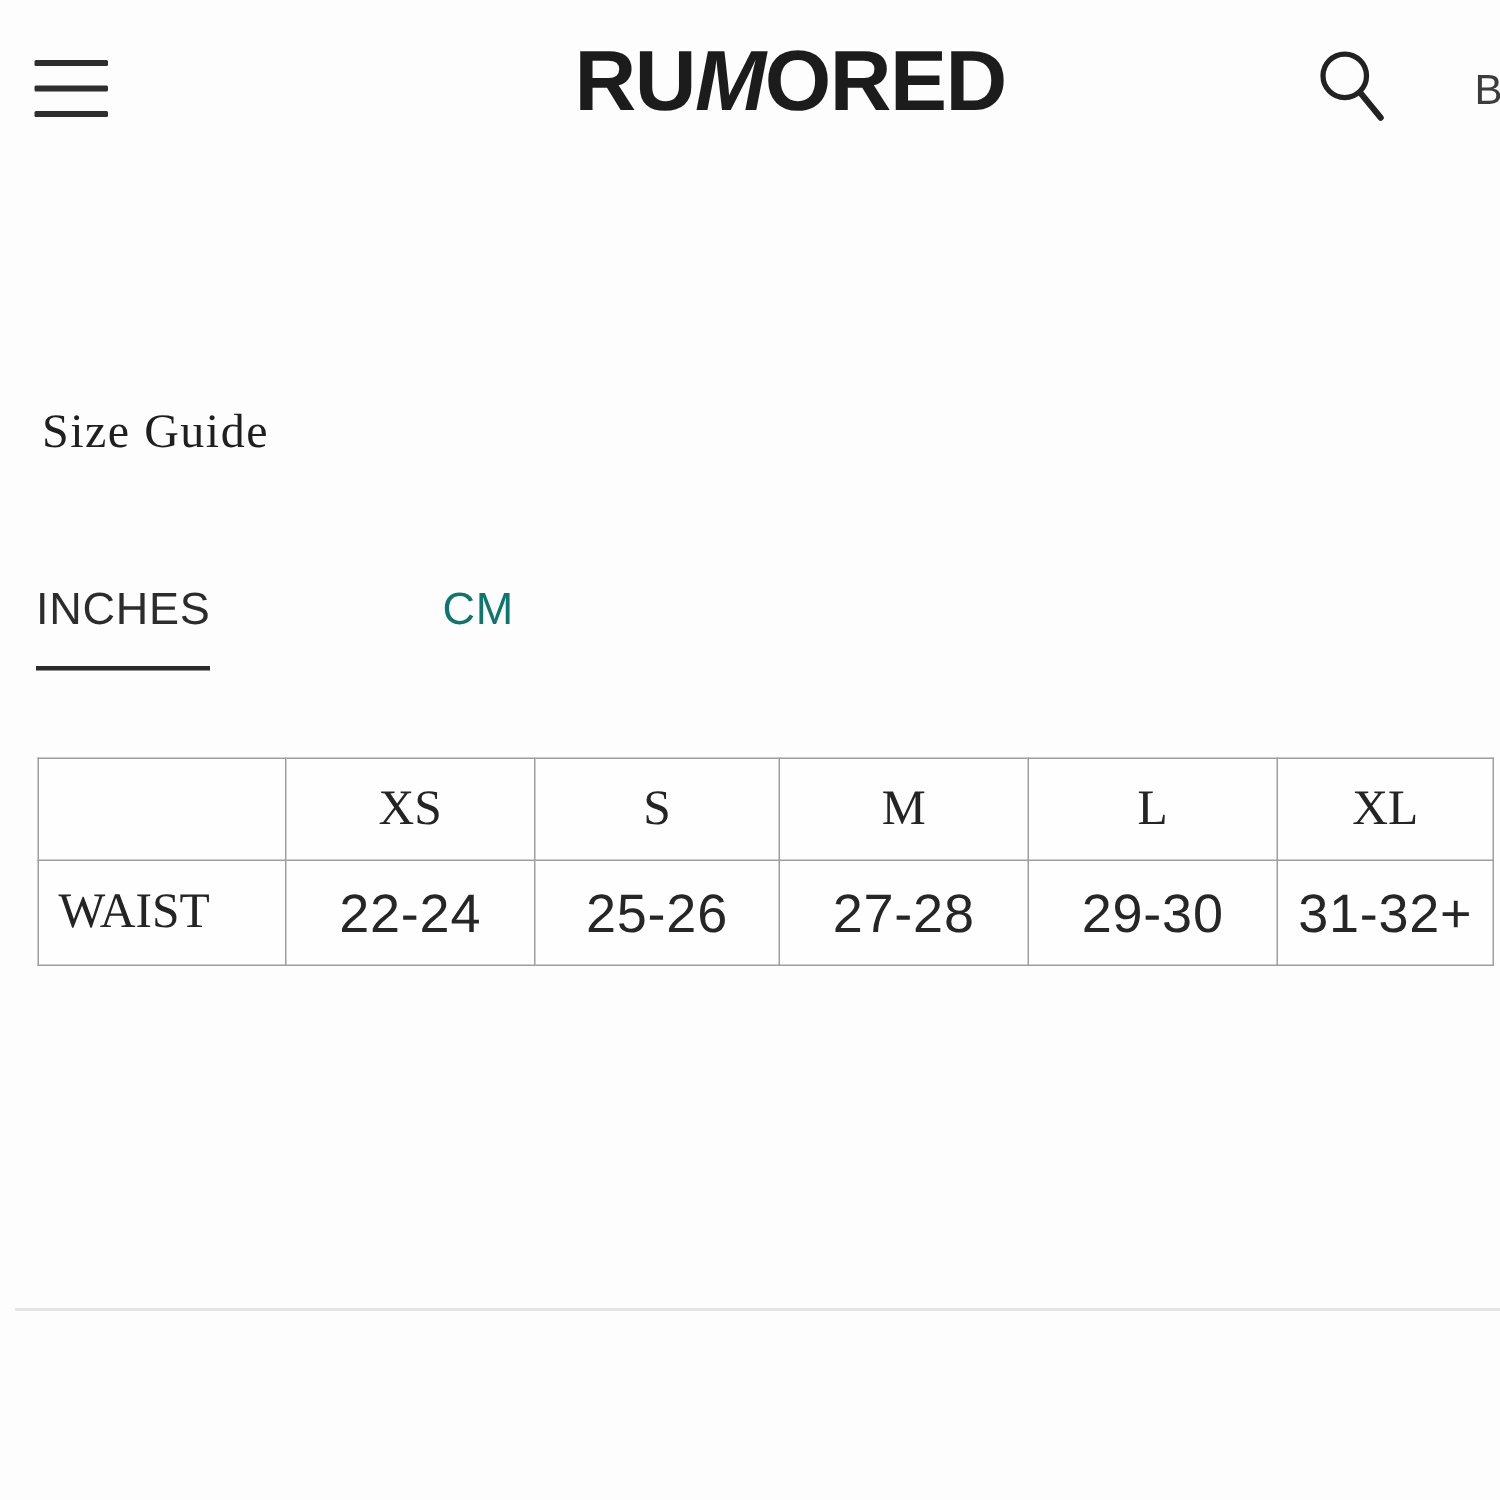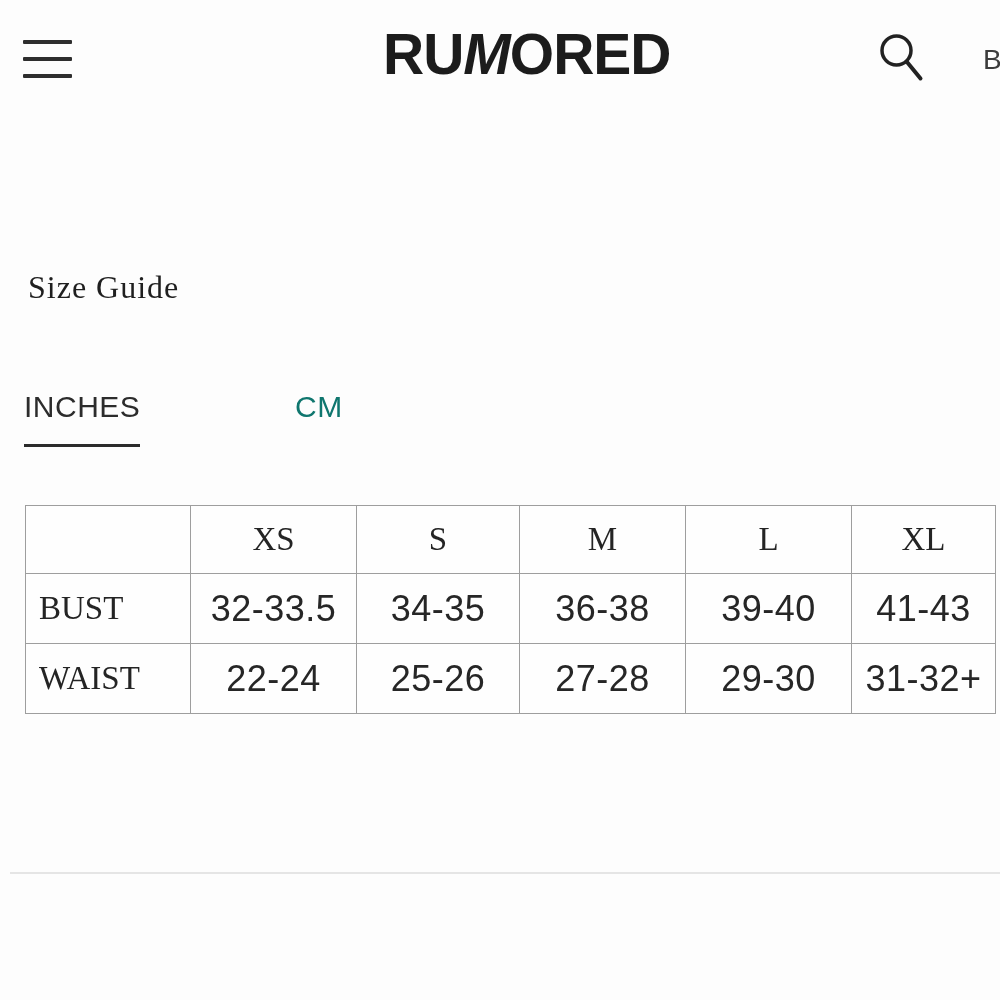--- a/index.html
+++ b/index.html
@@ -128,28 +128,20 @@
       <th></th>
       <th>XS</th>
       <th>S</th>
       <th>M</th>
       <th>L</th>
       <th>XL</th>
     </tr>
   </thead>
   <tbody>
     <tr>
-      <td class="row-label">BUST</td>
-      <td class="val">32-33.5</td>
-      <td class="val">34-35</td>
-      <td class="val">36-38</td>
-      <td class="val">39-40</td>
-      <td class="val">41-43</td>
-    </tr>
-    <tr>
       <td class="row-label">WAIST</td>
       <td class="val">22-24</td>
       <td class="val">25-26</td>
       <td class="val">27-28</td>
       <td class="val">29-30</td>
       <td class="val">31-32+</td>
     </tr>
   </tbody>
 </table>
 

